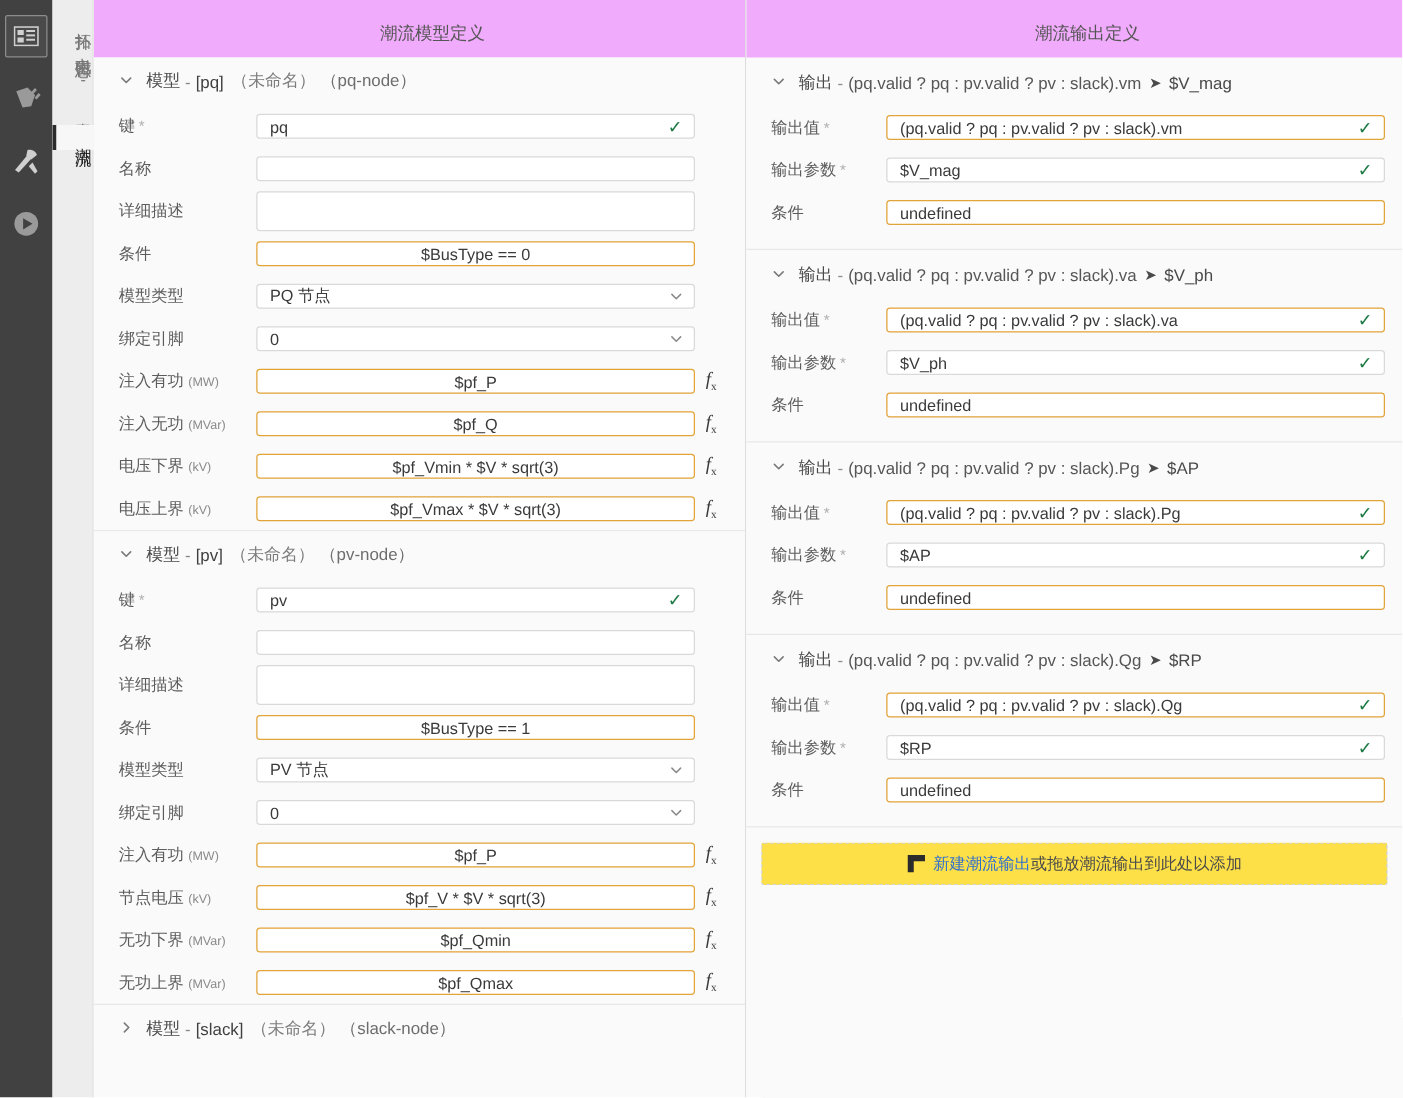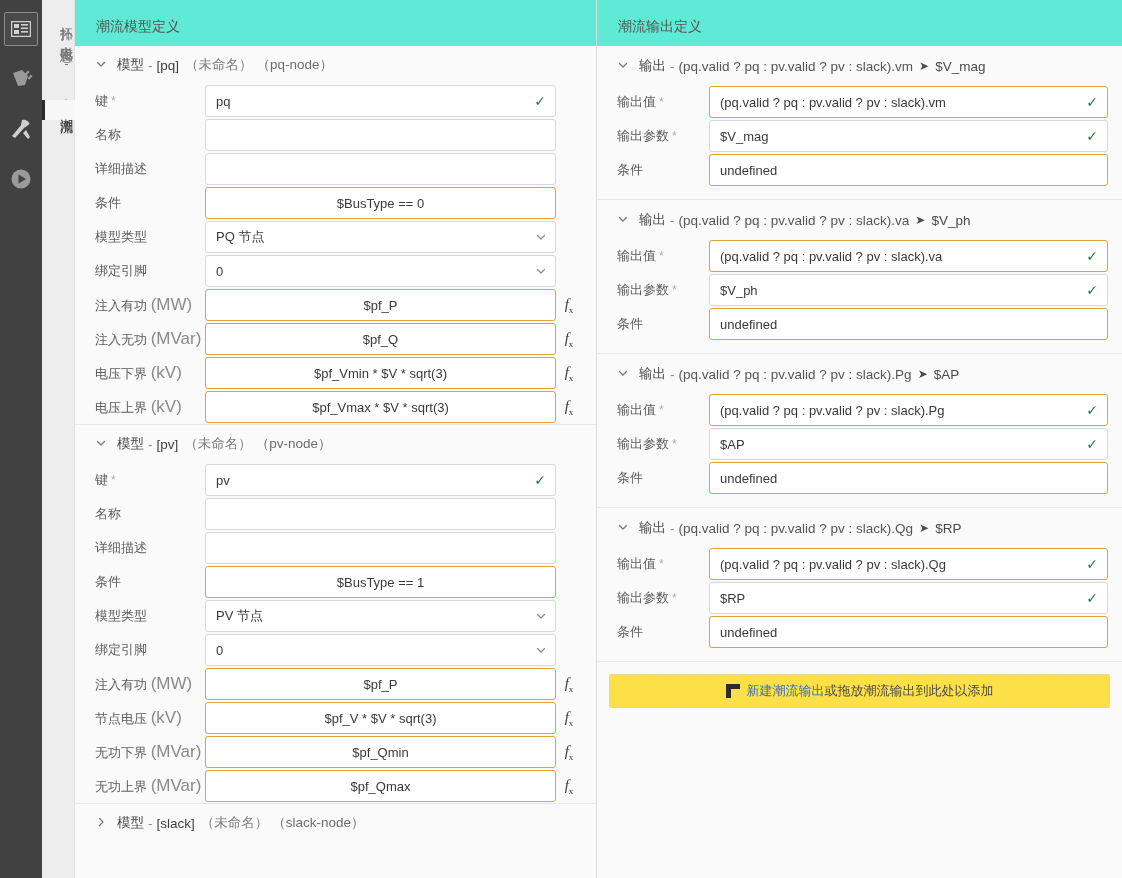--- a/index.html
+++ b/index.html
@@ -68,21 +68,22 @@
   }
   .panel-right {
     width: 525px; flex: 1 1 auto; height: 878px;
     background: #fafafa;
     overflow: hidden;
     position: relative;
   }
   .panel-title {
     font-size: 14px; color: #555;
     padding: 18px 0 10px 21px;
-    background: #5eead4;
+    background: #f0abfc;
+    text-align: center;
   }
 
   
   .card { background: #fafafa; border-bottom: 1px solid #e8e8e8; padding-bottom: 0; }
   .card.last { border-bottom: none; }
   .card-header {
     display: flex; align-items: center;
     padding: 10px 0 10px 20px;
     font-size: 13.5px; color: #4a4a4a;
     cursor: default;
@@ -104,26 +105,26 @@
     display: flex; align-items: center;
     padding: 0 14px 0 20px;
     height: 34px;
   }
   .row .label {
     width: 110px; flex: 0 0 110px;
     font-size: 13px; color: #5c5c5c;
     padding-right: 8px;
     white-space: nowrap;
   }
-  .row .label .unit { color: #8a8a8a; font-size: 17px; }
+  .row .label .unit { color: #8a8a8a; font-size: 10px; }
   .row .label .star { color: #b0aead; margin-left: 3px; font-size: 12px; }
   .field-wrap { flex: 1 1 auto; display: flex; align-items: center; position: relative; }
   .field {
     flex: 1 1 auto;
-    height: 32px;
+    height: 20px;
     border: 1px solid #d9d9d9;
     border-radius: 3px;
     background: #ffffff;
     display: flex; align-items: center;
     padding: 0 30px 0 10px;
     font-size: 13px;
     color: #3a3a3a;
     position: relative;
     white-space: nowrap; overflow: hidden;
   }

